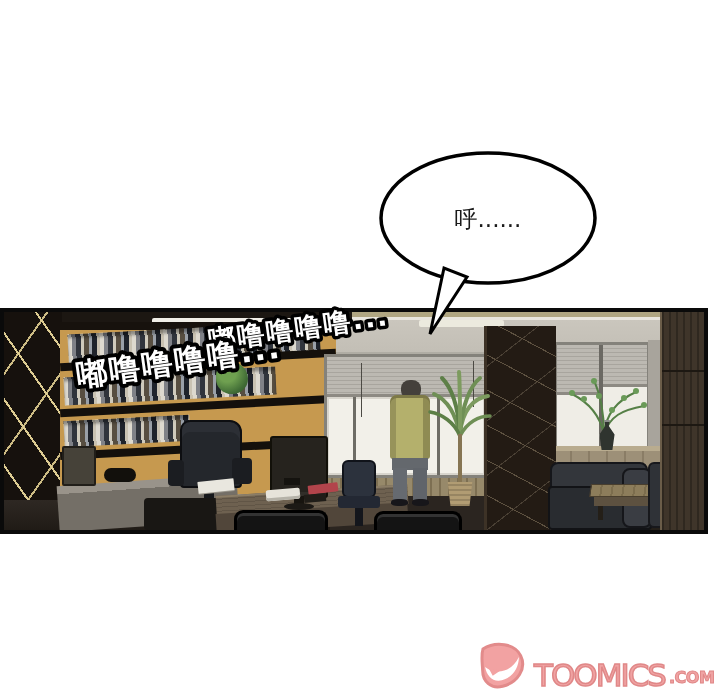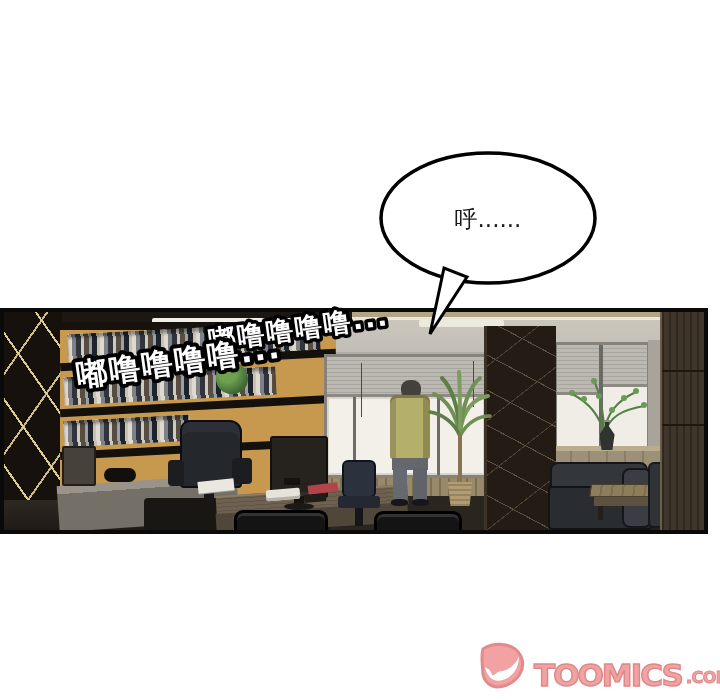--- a/index.html
+++ b/index.html
@@ -11,21 +11,21 @@
   svg.ov{position:absolute;overflow:visible;}
   .sfxt{font-weight:900;fill:#ffffff;stroke:#000000;paint-order:stroke;stroke-linejoin:round;
         letter-spacing:2px;font-family:"DejaVu Sans","Liberation Sans",sans-serif;}
   .sfx1t{font-size:27px;stroke-width:7px;}
   .sfx2t{font-size:31px;stroke-width:8px;}
   .bubble-ellipse{fill:#ffffff;stroke:#000000;stroke-width:3.5;}
   .bubble-tail{fill:#ffffff;stroke:#000000;stroke-width:3;stroke-linejoin:miter;}
   .bubble-t{font-size:23px;fill:#1a1a1a;text-anchor:middle;
             font-family:"DejaVu Sans","Liberation Sans",sans-serif;}
   .logo{position:absolute;left:474px;top:640px;display:flex;align-items:flex-end;gap:4px;z-index:4;}
-  .logo .brand{font-size:31px;font-weight:bold;color:#f0a3a3;-webkit-text-stroke:1.5px #e08888;
+  .logo .brand{font-size:31px;font-weight:normal;color:#f0a3a3;-webkit-text-stroke:1.5px #e08888;
                letter-spacing:-2px;line-height:0.95;}
   .logo .dom{font-size:16px;font-weight:bold;color:#f0a3a3;-webkit-text-stroke:1px #e08888;
              margin-bottom:3px;letter-spacing:-0.5px;}
   .books{background:repeating-linear-gradient(90deg,#ddd9cf 0 4px,#7f8187 4px 8px,#30343c 8px 13px,
          #cfcabc 13px 16px,#574e41 16px 21px,#9aa0a8 21px 24px,#1f232b 24px 29px,#c9c2b2 29px 32px);
          box-shadow:inset 0 4px 3px rgba(0,0,0,.35);}
   .blind{background:repeating-linear-gradient(180deg,#bcb9b2 0 3px,#a8a59e 3px 4px);
          border-bottom:3px solid #8d8a83;box-sizing:border-box;}
 </style>
 </head>

